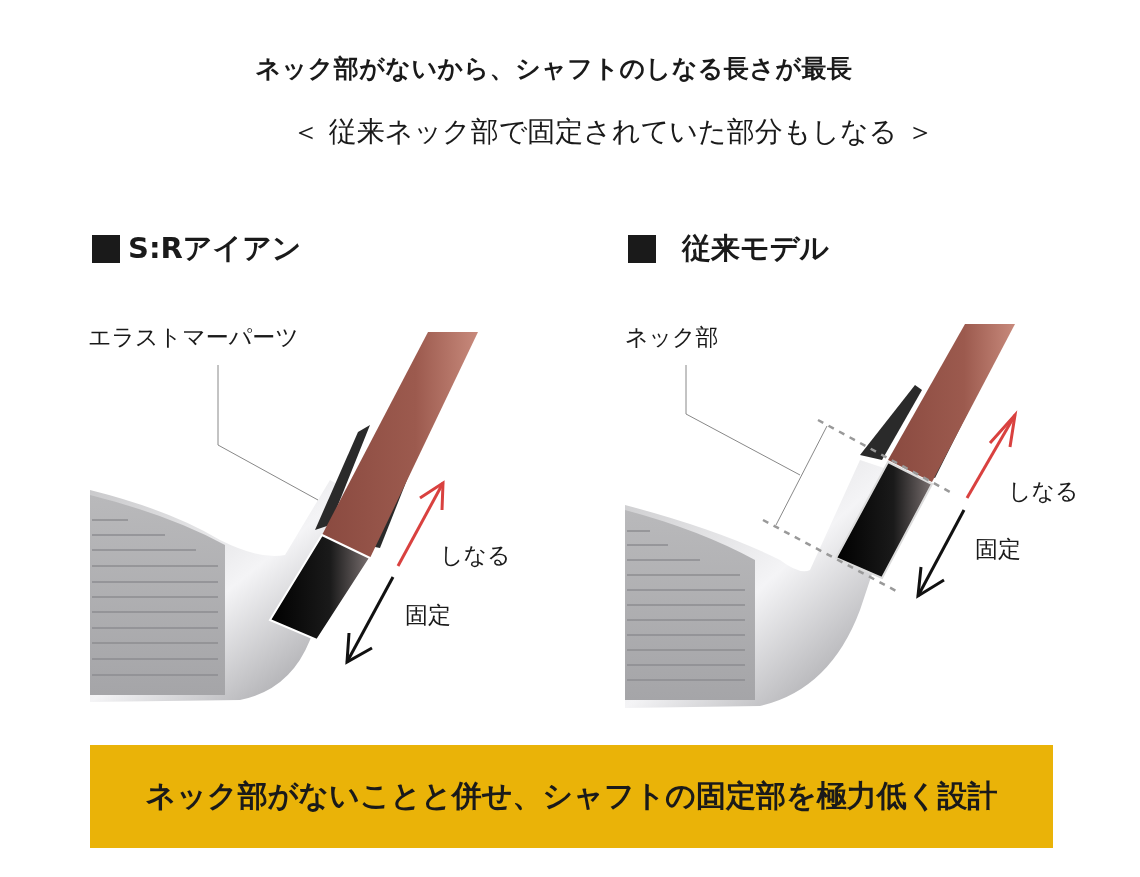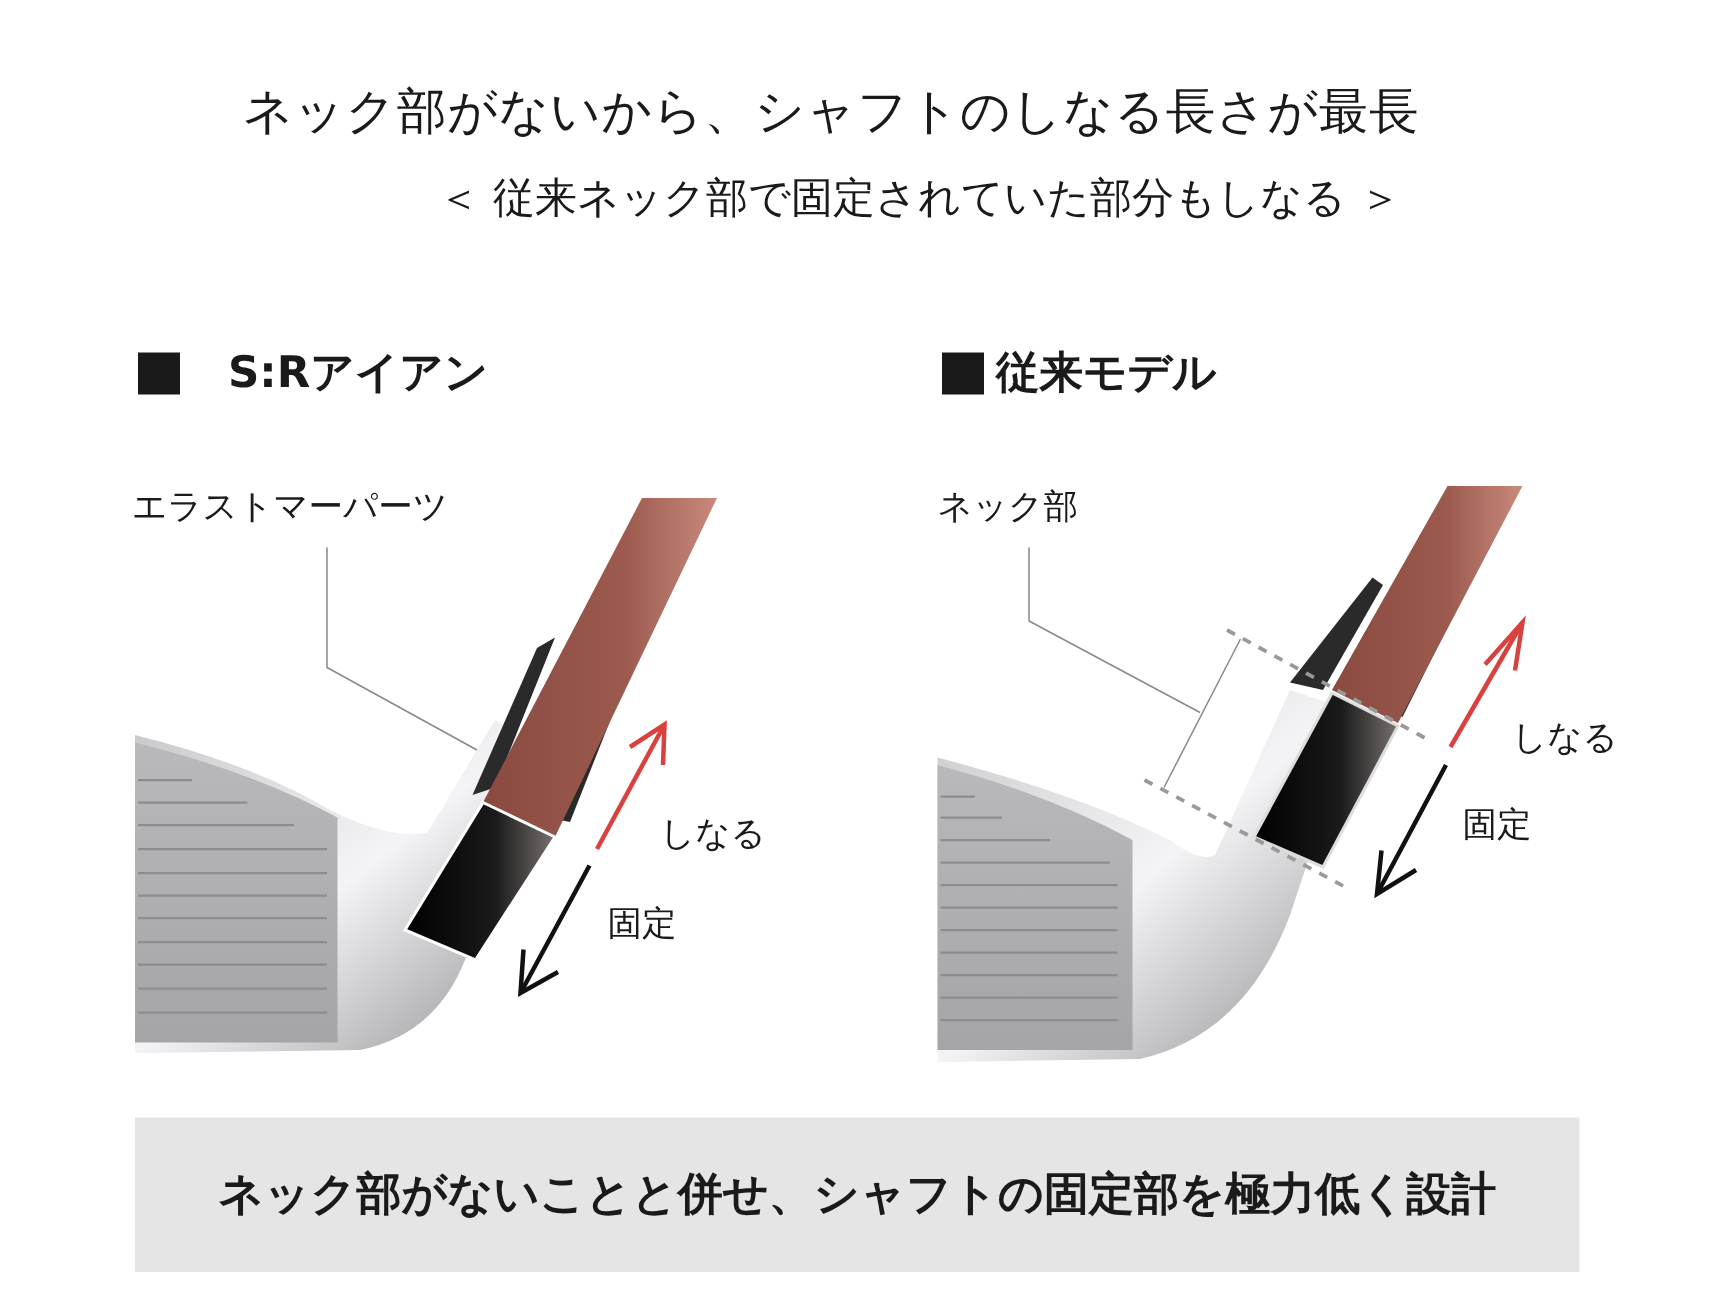--- a/index.html
+++ b/index.html
@@ -1,36 +1,36 @@
 <!DOCTYPE html>
 <html><head>
 <meta charset="utf-8">
 <style>
   html, body { margin: 0; padding: 0; background: #ffffff; }
   body { width: 1140px; height: 877px; position: relative; overflow: hidden;
          font-family: "DejaVu Sans", "Liberation Sans", sans-serif; color: #1a1a1a; }
   .title { position: absolute; left: 0; width: 1108px; top: 52px; text-align: center;
-           font-size: 33px; font-weight: normal; letter-spacing: 0.5px; }
+           font-size: 25px; font-weight: bold; letter-spacing: 0.5px; }
   .subtitle { position: absolute; left: 0; width: 1140px; top: 113px; text-align: center;
               font-size: 28px; margin-left: 43px; }
   .sec-head { position: absolute; top: 229px; font-size: 29px; font-weight: bold; display: flex; align-items: center; }
   .sec-head .sq { display: inline-block; width: 28px; height: 28px; background: #1a1a1a; margin-right: 8px; }
   .label { position: absolute; font-size: 23px; }
   .panel { position: absolute; }
-  .footer { position: absolute; left: 90px; top: 745px; width: 963px; height: 103px; background: #e5e5e5;
+  .footer { position: absolute; left: 90px; top: 745px; width: 963px; height: 103px; background: #eab308;
             display: flex; align-items: center; justify-content: center; }
   .footer span { font-size: 30px; font-weight: bold; }
 </style>
 </head>
 <body>
 
 <div class="title">ネック部がないから、シャフトのしなる長さが最長</div>
 <div class="subtitle">＜ 従来ネック部で固定されていた部分もしなる ＞</div>
 
-<div class="sec-head" style="left:92px;gap:24px;">
+<div class="sec-head" style="left:92px;">
   <span class="sq"></span>
   <span>S:Rアイアン</span>
 </div>
 <div class="label" style="left:88px; top:322px;">エラストマーパーツ</div>
 
 <svg class="panel" style="left:0; top:0;" width="1140" height="877">
   <defs>
     <linearGradient id="shaftG" x1="0" y1="0" x2="1" y2="0">
       <stop offset="0" stop-color="#8a4a40"></stop>
       <stop offset="0.6" stop-color="#9c5a4e"></stop>
@@ -127,21 +127,21 @@
     <g stroke="#111" stroke-width="3" fill="none">
       <line x1="964" y1="510" x2="918" y2="596"></line>
       <polyline points="921,567 918,596 944,580"></polyline>
     </g>
   </g>
 </svg>
 
 <div class="label" style="left:440px; top:540px;">しなる</div>
 <div class="label" style="left:405px; top:600px;">固定</div>
 
-<div class="sec-head" style="left:628px;">
+<div class="sec-head" style="left:628px;gap:18px;">
   <span class="sq"></span>
   <span>従来モデル</span>
 </div>
 <div class="label" style="left:625px; top:322px;font-family:Liberation Serif, serif;">ネック部</div>
 <div class="label" style="left:1008px; top:476px;">しなる</div>
 <div class="label" style="left:975px; top:534px;">固定</div>
 
 <div class="footer">
   <span>ネック部がないことと併せ、シャフトの固定部を極力低く設計</span>
 </div>

